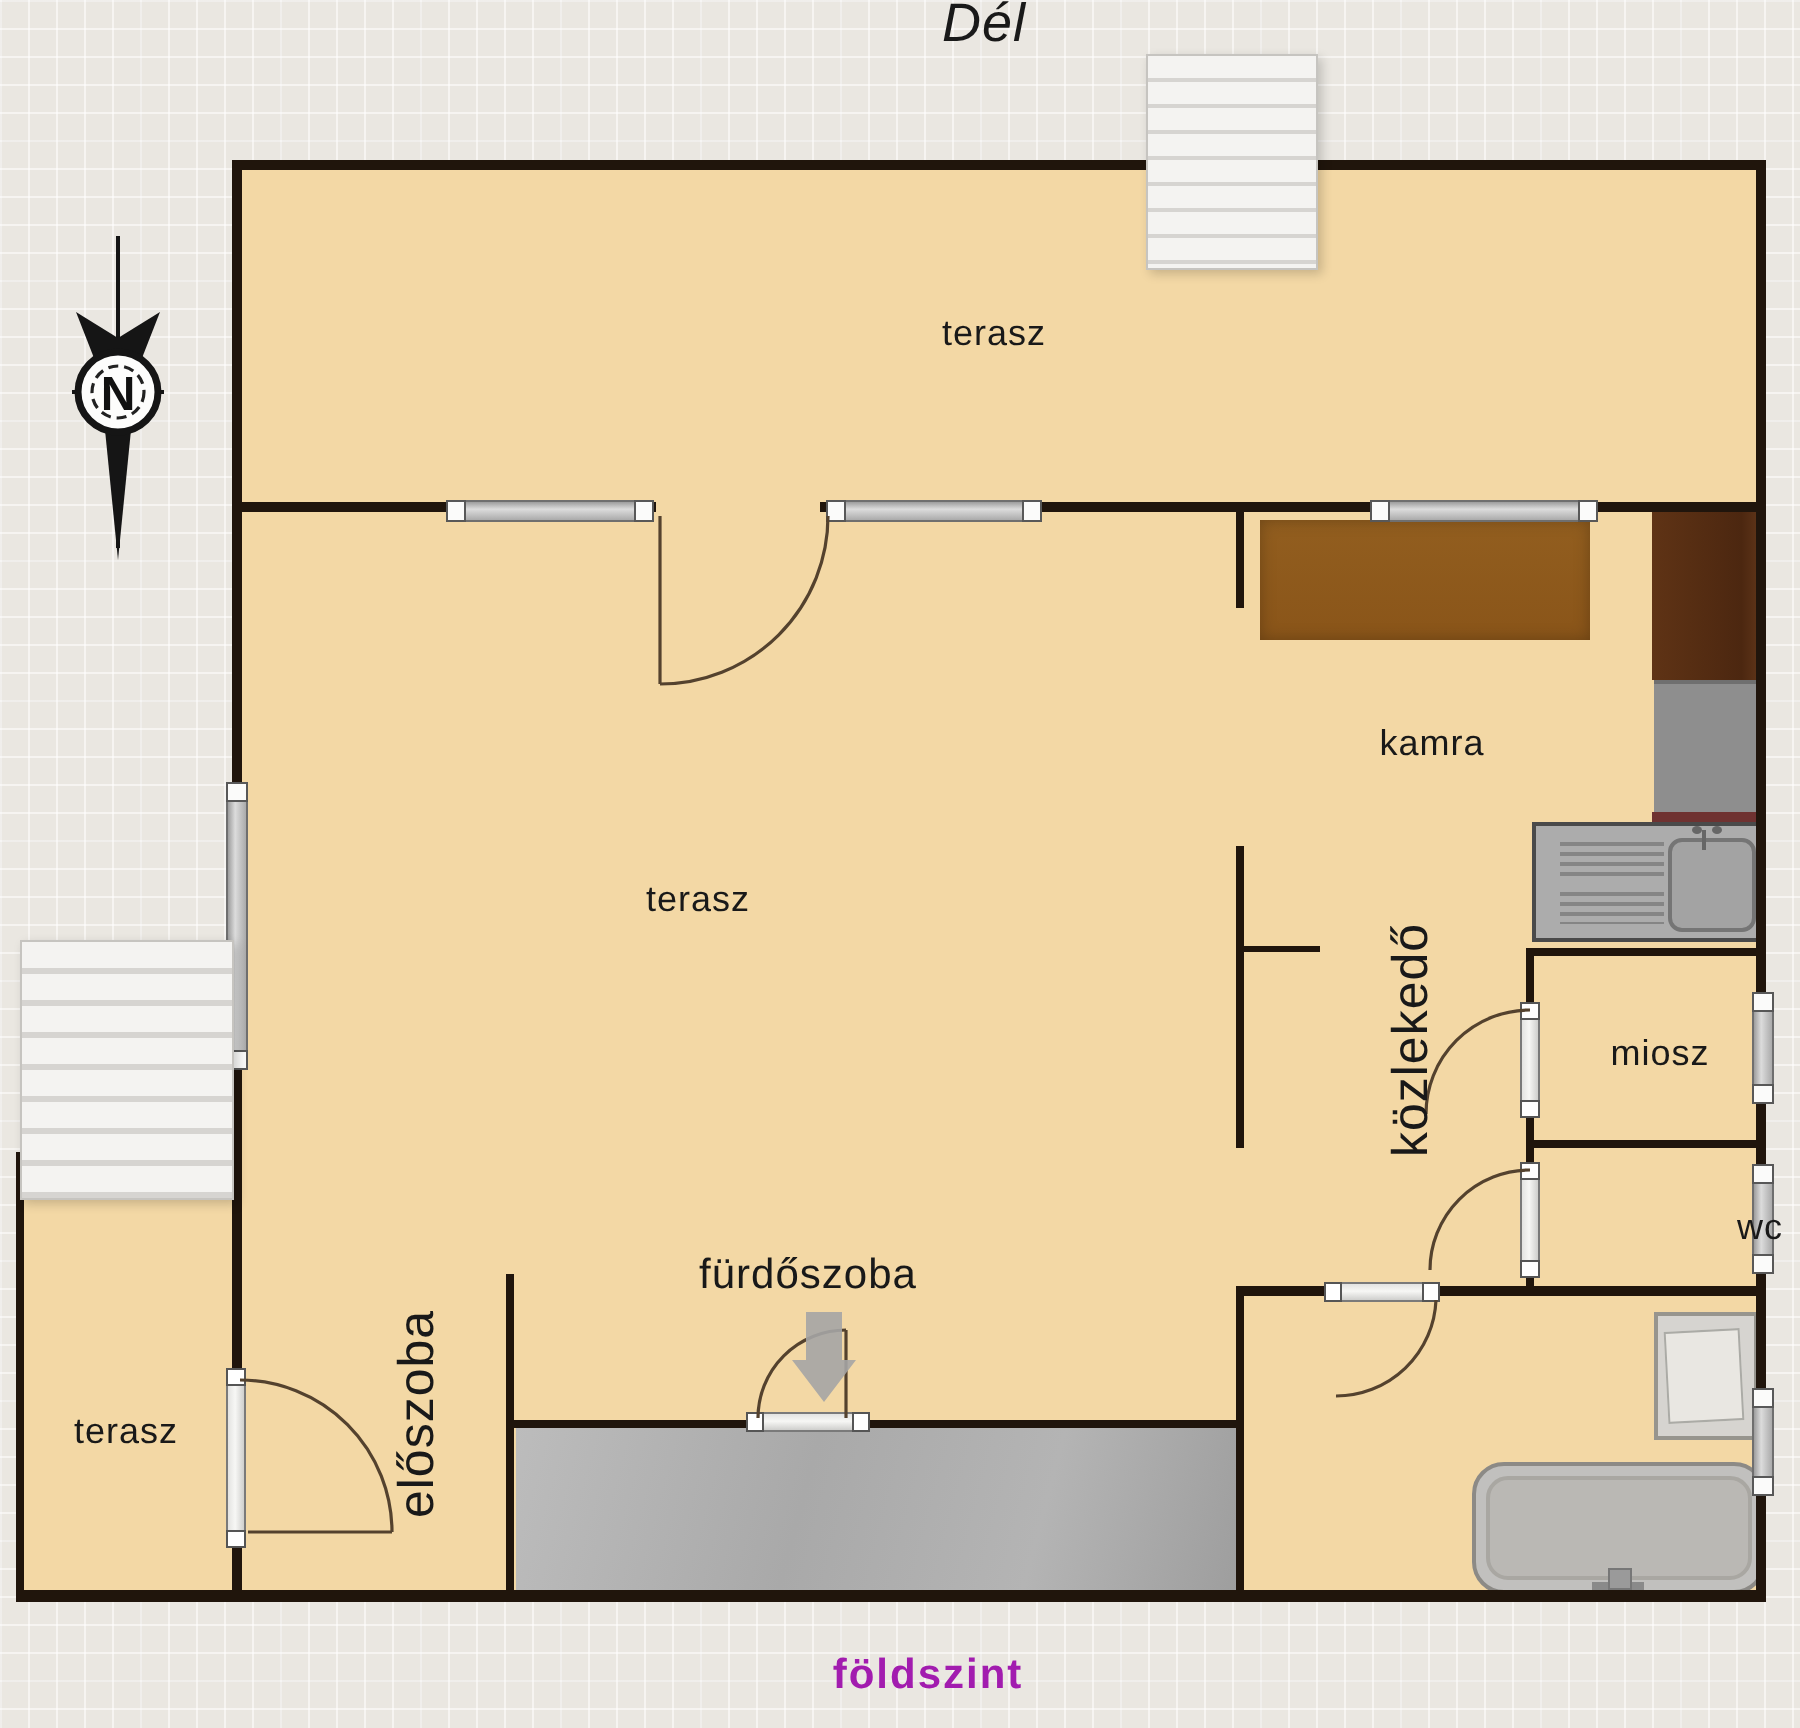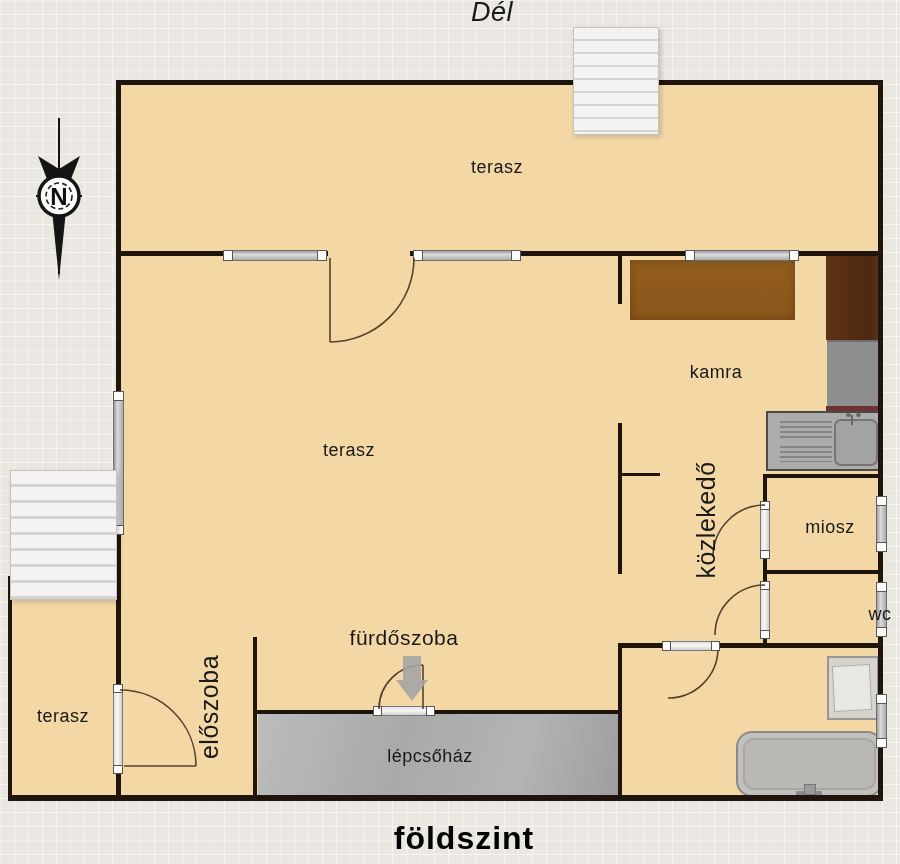--- a/index.html
+++ b/index.html
@@ -37,21 +37,21 @@
   .doorV::before,.doorV::after{content:"";position:absolute;left:-1px;height:7px;width:8px;background:#ffffff;border:1px solid #555;}
   .doorV::before{top:-1px;}.doorV::after{bottom:-1px;}
   
   .stairs{position:absolute;border:1px solid #c6c4c0;box-shadow:2px 2px 5px rgba(0,0,0,.18);
     background:repeating-linear-gradient(180deg,#f4f3f1 0 11px,#d6d4d1 11px 13px);}
   
   .lbl{position:absolute;transform:translate(-50%,-50%);font-size:18px;color:#191919;white-space:nowrap;letter-spacing:.5px;}
   .lbl.v{transform:translate(-50%,-50%) rotate(-90deg);}
   .lbl.small{font-size:21px;}
   .lbl.title{font-size:27px;}
-  .lbl.floorname{font-size:32px;font-weight:bold;color:#000000;letter-spacing:1px;}
+  .lbl.floorname{font-size:21px;font-weight:bold;color:#a21caf;letter-spacing:1px;}
   
   .furn{position:absolute;}
   #tub{border-radius:16px;background:#c1c0be;border:2px solid #8c8a86;}
   #tub .inner{position:absolute;left:5px;top:5px;right:5px;bottom:5px;border-radius:11px;border:2px solid #a9a7a2;background:#bab8b4;}
   #washer{background:#d6d4d0;border:2px solid #97958e;}
   #washer .inner{position:absolute;left:4px;top:7px;width:36px;height:44px;background:#e9e7e2;border:1px solid #ababa6;transform:rotate(-3deg);}
   #sink-counter{background:#acacac;border:2px solid #4a4a4a;}
   .vents{position:absolute;background:repeating-linear-gradient(180deg,#858585 0 2px,rgba(0,0,0,0) 2px 5px);}
   #sink-basin{position:absolute;border-radius:7px;background:#a3a3a3;border:2px solid #757575;}
   svg{display:block;}
@@ -167,17 +167,16 @@
 
   <div class="lbl title" style="left:492px;top:12px;font-style:italic;">Dél</div>
   <div class="lbl" style="left:497px;top:167px;">terasz</div>
   <div class="lbl" style="left:349px;top:450px;">terasz</div>
   <div class="lbl" style="left:716px;top:372px;">kamra</div>
   <div class="lbl v" style="left:706px;top:520px;font-size:25px;">közlekedő</div>
   <div class="lbl" style="left:830px;top:527px;">miosz</div>
   <div class="lbl" style="left:832px;top:614px;margin-left:48px;">wc</div>
   <div class="lbl v" style="left:209px;top:707px;font-size:25px;">előszoba</div>
   <div class="lbl" style="left:63px;top:716px;">terasz</div>
-  <div class="lbl" style="left:430px;top:756px;">lépcsőház</div>
   <div class="lbl small" style="left:404px;top:638px;">fürdőszoba</div>
   <div class="lbl floorname" style="left:464px;top:838px;">földszint</div>
 
 </div>
 
 </body></html>

